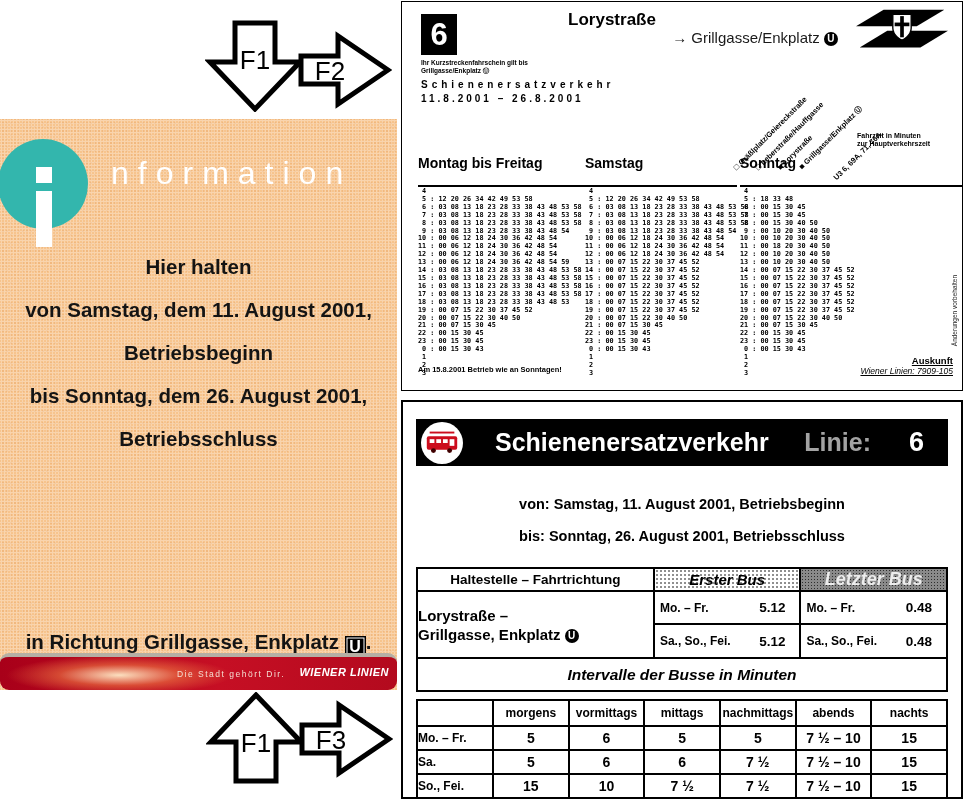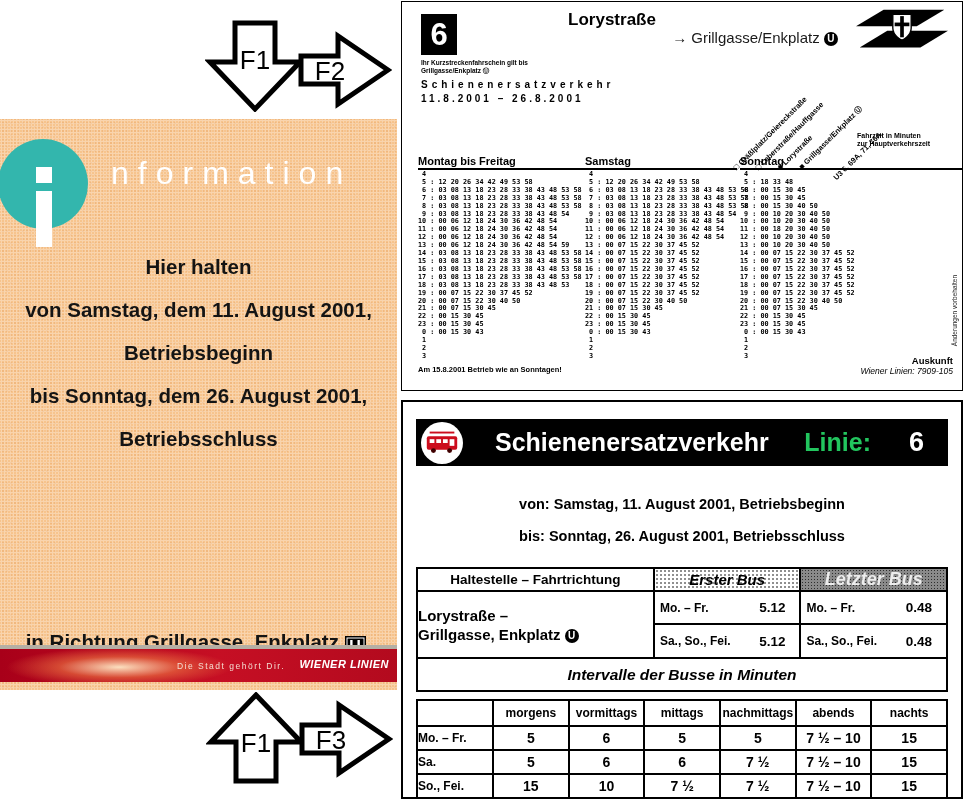--- a/index.html
+++ b/index.html
@@ -17,25 +17,25 @@
   .i-dot{position:absolute;left:38px;top:28px;width:16px;height:16px;background:#fff;}
   .i-stem{position:absolute;left:38px;top:52px;width:16px;height:56px;background:#fff;}
   #info-word{position:absolute;left:111px;top:36px;font-size:32px;letter-spacing:9px;color:#fff;font-weight:400;white-space:nowrap;}
   #poster-lines{position:absolute;left:0;top:126px;width:100%;text-align:center;
     font-size:20.5px;font-weight:bold;color:#141414;line-height:43px;}
   .pline{white-space:nowrap;}
   #poster-lastline{white-space:nowrap;}
   .u-square{display:inline-block;width:21px;height:21px;background:#000;color:#fff;
     font-size:16px;font-weight:bold;line-height:21px;text-align:center;vertical-align:-3px;
     box-shadow:inset 0 0 0 1.5px #000, inset 0 0 0 2.5px #fff;}
-  #poster-footer{position:absolute;left:0;bottom:8px;width:100%;height:33px;
+  #poster-footer{position:absolute;left:0;bottom:0;width:100%;height:33px;
     border-top:4px solid #b5afa4;
     background:
       radial-gradient(ellipse 150px 26px at 30% 55%, rgba(255,235,200,.95), rgba(243,130,70,.55) 40%, rgba(190,10,30,0) 75%),
-      linear-gradient(90deg,#a80019,#c60f24 55%,#b30a1e);}
+      linear-gradient(90deg,#a80019,#c60f24 55%,#b30a1e); border-radius: 9px;}
   #footer-slogan{position:absolute;right:112px;top:12px;font-size:8.5px;letter-spacing:1.5px;
     color:#f4ddd2;white-space:nowrap;}
   #footer-brand{position:absolute;right:8px;top:9px;font-size:11px;font-weight:bold;font-style:italic;
     color:#fff;letter-spacing:.5px;white-space:nowrap;}
 
   
   .arrow{position:absolute;}
   .arrow text{font-size:26px;font-family:"Liberation Sans",sans-serif;fill:#000;}
   #arrow-top-down{left:205px;top:20px;}
   #arrow-top-right{left:298px;top:30px;}
@@ -59,39 +59,39 @@
   #stops-diag{position:absolute;left:330px;top:48px;width:230px;height:132px;}
   .stop-line{position:absolute;transform:rotate(-45deg);transform-origin:bottom left;
     white-space:nowrap;font-size:7.5px;font-weight:bold;color:#000;}
   .stop-sym{font-size:8px;}
   #tt-travelnote{position:absolute;left:455px;top:130px;font-size:7px;font-weight:bold;line-height:8px;}
   #tt-cols{position:absolute;left:0;top:153px;width:100%;height:205px;}
   .tt-col{position:absolute;top:0;}
   .tt-col:nth-child(1){left:16px;width:167px;}
   .tt-col:nth-child(2){left:183px;width:152px;}
   .tt-col:nth-child(3){left:338px;width:222px;}
-  .tt-colhead{font-size:11px;font-weight:bold;border-bottom:2px solid #000;padding-bottom:1px;}
+  .tt-colhead{font-size:14px;font-weight:bold;border-bottom:2px solid #000;padding-bottom:14px;}
   .tt-colbody{padding-top:1px;}
   .tt-row{font-family:"DejaVu Sans Mono",monospace;font-size:6.8px;font-weight:bold;
     line-height:7.9px;white-space:pre;letter-spacing:0;}
   #tt-footnote{position:absolute;left:16px;bottom:16px;font-size:7.5px;font-weight:bold;}
   #tt-vert{position:absolute;right:4px;bottom:44px;writing-mode:vertical-rl;transform:rotate(180deg);
     font-size:6.5px;color:#222;}
-  #tt-auskunft{position:absolute;right:9px;bottom:14px;text-align:right;}
+  #tt-auskunft{position:absolute;right:9px;bottom:14px;text-align:right;text-decoration:underline;}
   #tt-auskunft .a1{font-size:9.5px;font-weight:bold;}
   #tt-auskunft .a2{font-size:8.5px;font-style:italic;}
 
   
   #np-panel{position:absolute;left:401px;top:400px;width:562px;height:399px;background:#fff;border:2px solid #000;box-sizing:border-box;}
   #np-header{position:absolute;left:13px;top:17px;width:532px;height:47px;background:#000;
     display:flex;align-items:center;}
   #bus-circle{width:42px;height:42px;border-radius:50%;background:#fff;margin-left:5px;flex:none;
     display:flex;align-items:center;justify-content:center;}
   #np-title{color:#fff;font-size:25px;font-weight:bold;margin-left:32px;white-space:nowrap;}
-  #np-linie{color:#22c55e;font-size:25px;font-weight:bold;margin-left:auto;margin-right:38px;}
+  #np-linie{color:#a3a3a3;font-size:25px;font-weight:bold;margin-left:auto;margin-right:38px;}
   #np-num{color:#fff;font-size:27px;font-weight:bold;margin-right:24px;}
   #np-von{position:absolute;left:0;top:94px;width:100%;text-align:center;font-size:14.5px;font-weight:bold;}
   #np-bis{position:absolute;left:0;top:126px;width:100%;text-align:center;font-size:14.5px;font-weight:bold;}
   .np-table{position:absolute;left:13px;top:165px;width:532px;border-collapse:collapse;table-layout:fixed;}
   .np-table td{border:2px solid #000;padding:0;overflow:hidden;}
   .c-head{font-size:13.5px;font-weight:bold;text-align:center;}
   .c-first{font-size:15px;font-weight:bold;font-style:italic;text-align:center;
     background:radial-gradient(circle,#8f8f8f 26%,transparent 28%) 0 0/4px 4px,#fff;}
   .c-last{font-size:18px;font-weight:bold;font-style:italic;text-align:center;color:#ededed;
     background:radial-gradient(circle,#2e2e2e 30%,transparent 32%) 0 0/3px 3px,#8a8a8a;}

